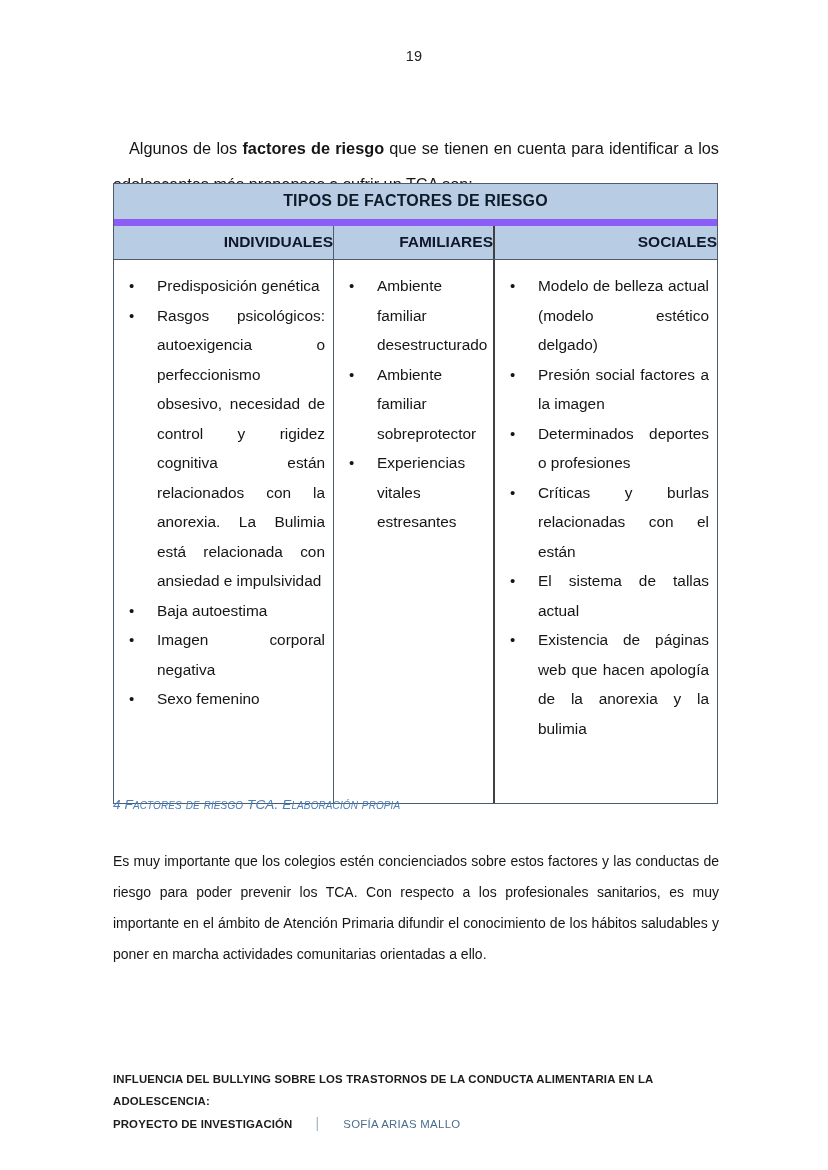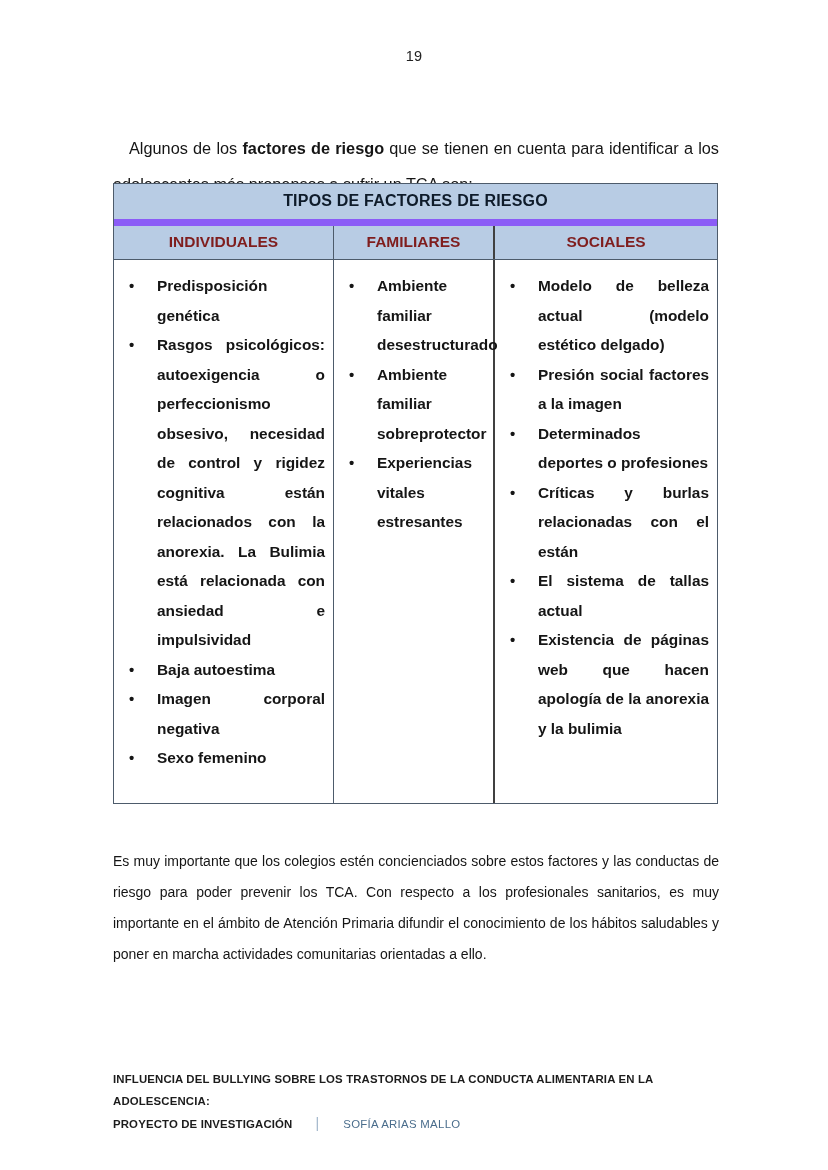--- a/index.html
+++ b/index.html
@@ -70,33 +70,32 @@
     padding: 8px 0 9px 0;
   }
   .table-subhead {
     display: flex;
     background: #b8cce4;
     border-bottom: 1px solid #4d5b6b;
   }
   .table-subhead .cell {
     font-weight: bold;
     font-size: 15.5px;
-    text-align: center;
-    color: #7f1d1d;
+    text-align: right;
+    color: #0f172a;
     padding: 7px 0 8px 0;
     box-sizing: border-box;
   }
   .table-body {
     display: flex;
     min-height: 543px;
   }
   .table-body .cell {
     box-sizing: border-box;
     padding: 11px 8px 10px 8px;
-    font-weight: bold;
   }
 
   .c1 { width: 220px; border-right: 1px solid #4d5b6b; }
   .c2 { width: 161px; border-right: 2px solid #404040; }
   .c3 { width: 222px; }
 
   ul.bullets {
     list-style: none;
     margin: 0;
     padding: 0;
@@ -220,20 +219,21 @@
           <li>Presión social factores a la imagen</li>
           <li>Determinados deportes o profesiones</li>
           <li>Críticas y burlas relacionadas con el están</li>
           <li>El sistema de tallas actual</li>
           <li>Existencia de páginas web que hacen apología de la anorexia y la bulimia</li>
         </ul>
       </div>
     </div>
   </div>
 
+  <div class="caption">4 Factores de riesgo TCA. Elaboración propia</div>
 
   <p class="closing">Es muy importante que los colegios estén concienciados sobre estos factores y las conductas de riesgo para poder prevenir los TCA. Con respecto a los profesionales sanitarios, es muy importante en el ámbito de Atención Primaria difundir el conocimiento de los hábitos saludables y poner en marcha actividades comunitarias orientadas a ello.</p>
 
   <div class="footer">
     <div class="line1">INFLUENCIA DEL BULLYING SOBRE LOS TRASTORNOS DE LA CONDUCTA ALIMENTARIA EN LA ADOLESCENCIA:</div>
     <div class="line2">
       <span>PROYECTO DE INVESTIGACIÓN</span>
       <span class="sep">|</span>
       <span class="author">SOFÍA ARIAS MALLO</span>
     </div>

